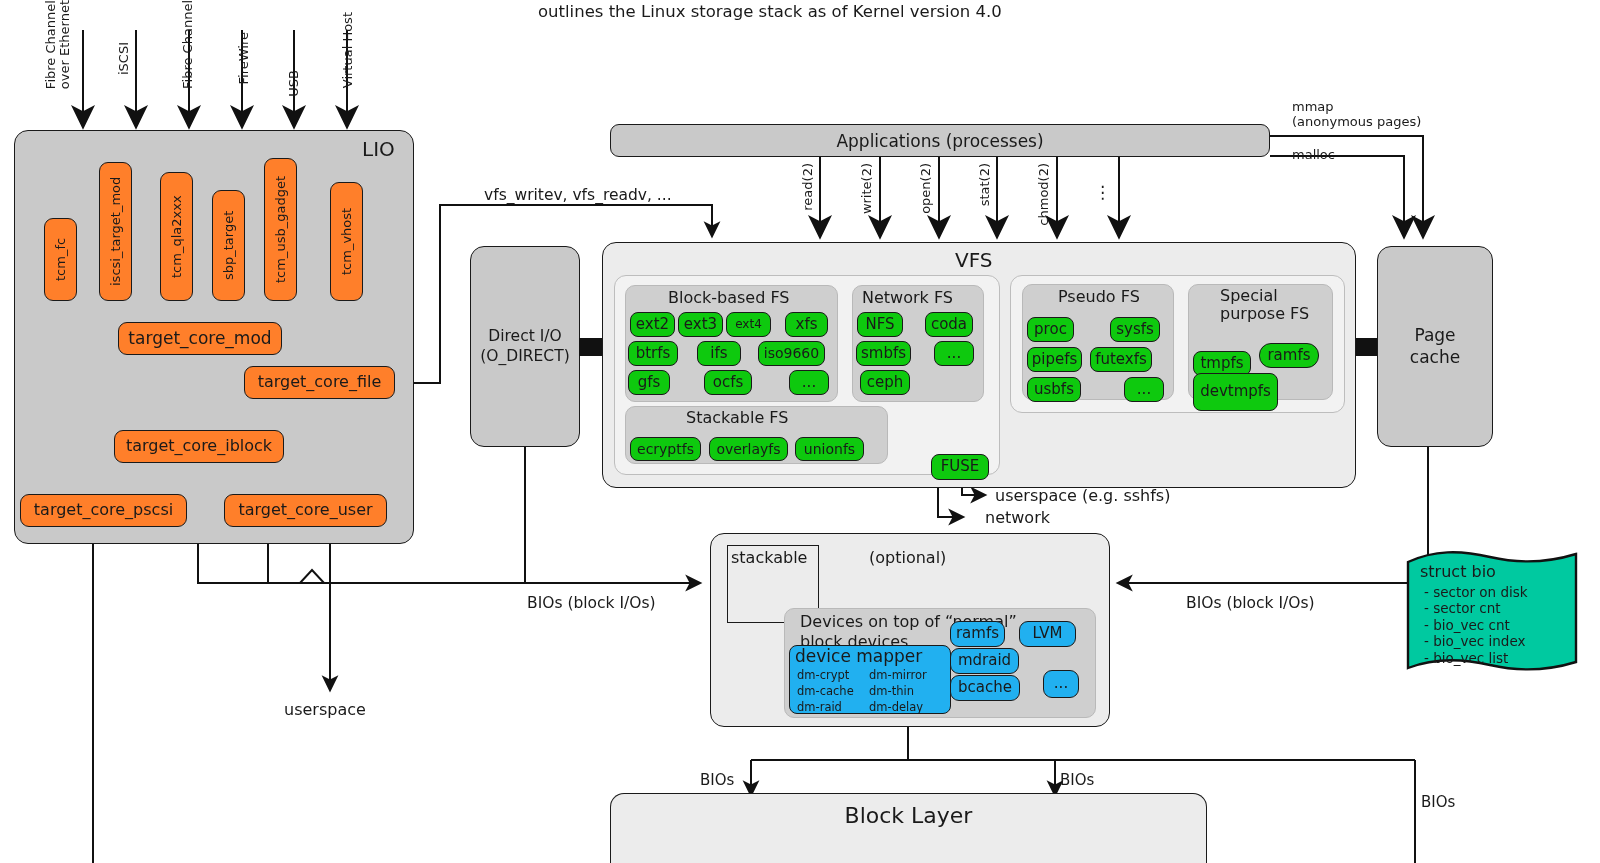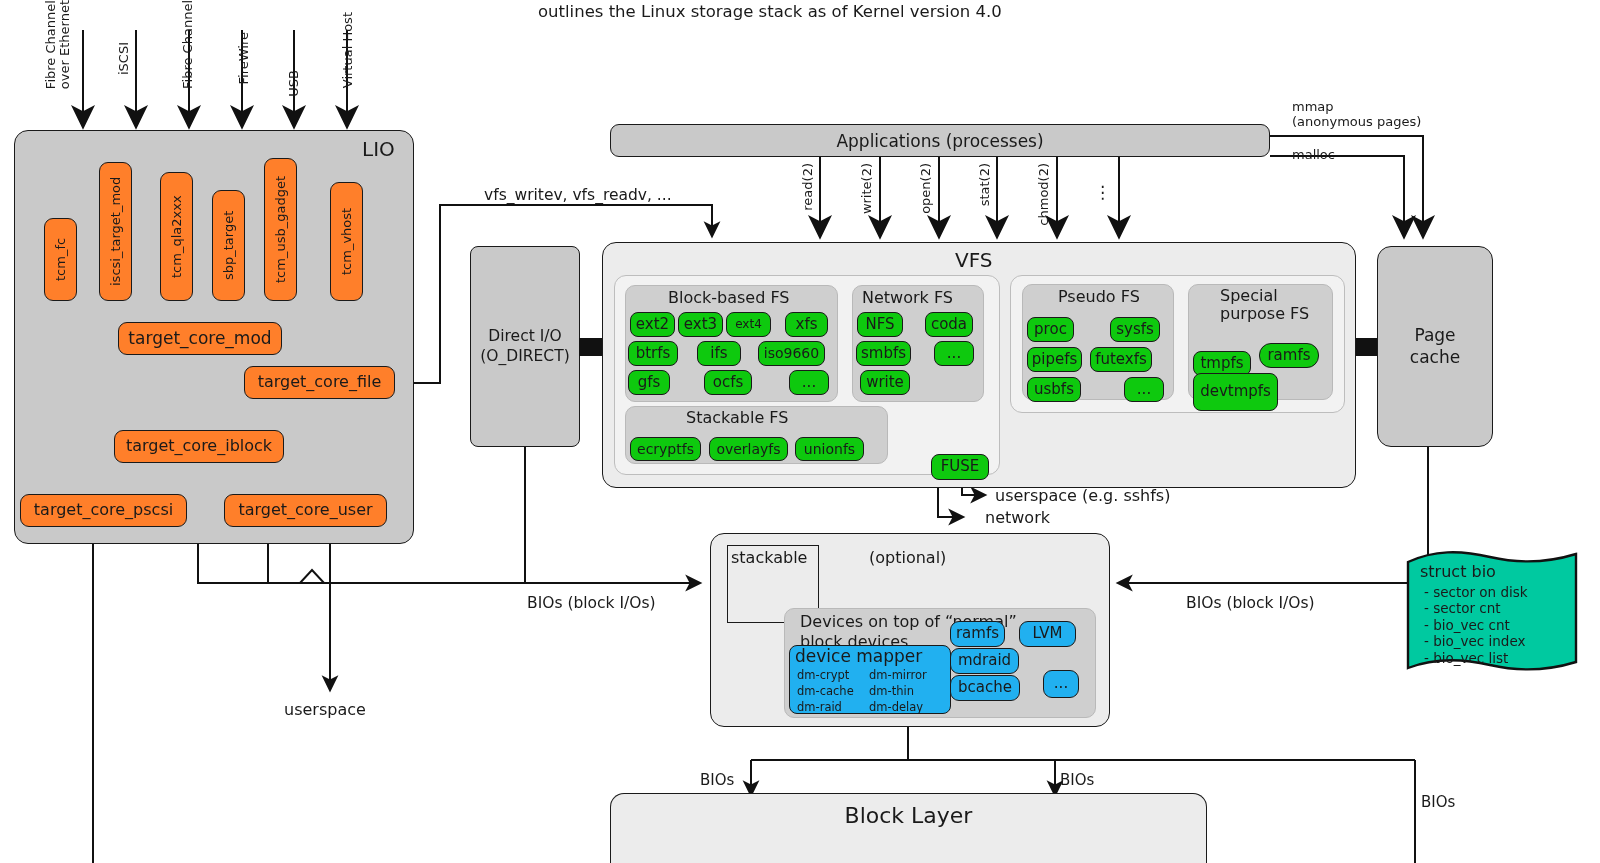--- a/index.html
+++ b/index.html
@@ -140,21 +140,21 @@
   <div class="lbl vert sm" style="left:859px;top:163px;">write(2)</div>
   <div class="lbl vert sm" style="left:918px;top:163px;">open(2)</div>
   <div class="lbl vert sm" style="left:977px;top:163px;">stat(2)</div>
   <div class="lbl vert sm" style="left:1036px;top:163px;">chmod(2)</div>
   <div class="lbl" style="left:1094px;top:182px;font-size:17px;">⋮</div>
 
   <div class="lbl sm" style="left:1292px;top:100px;line-height:1.14;">mmap<br>(anonymous pages)</div>
   <div class="lbl sm" style="left:1292px;top:147px;">malloc</div>
 
   <div class="box grp" style="left:470px;top:246px;width:110px;height:201px;display:flex;align-items:center;
-              justify-content:center;text-align:center;font-size:15.5px;line-height:1.25;border-radius:8px;">
+              justify-content:center;text-align:center;font-size:15.5px;line-height:1.25;">
     <span>Direct I/O<br>(O_DIRECT)</span>
   </div>
 
   <div class="lbl" style="left:484px;top:186px;font-size:15.5px;">vfs_writev, vfs_readv, ...</div>
 
   <div class="box" style="left:579px;top:338px;width:26px;height:18px;background:#111;"></div>
   <div class="box" style="left:1353px;top:338px;width:26px;height:18px;background:#111;"></div>
 
   <div class="box grp" style="left:602px;top:242px;width:754px;height:246px;background:#ececec;"></div>
   <div class="lbl ttl" style="left:955px;top:248px;font-size:20px;">VFS</div>
@@ -173,21 +173,21 @@
   <div class="pill green" style="left:628px;top:370px;width:42px;height:25px;font-size:15px;">gfs</div>
   <div class="pill green" style="left:704px;top:370px;width:48px;height:25px;font-size:15px;">ocfs</div>
   <div class="pill green" style="left:789px;top:370px;width:40px;height:25px;font-size:15px;">...</div>
 
   <div class="box grp-mid" style="left:852px;top:285px;width:132px;height:117px;"></div>
   <div class="lbl" style="left:862px;top:288px;font-size:16px;">Network FS</div>
   <div class="pill green" style="left:857px;top:312px;width:46px;height:25px;font-size:15px;">NFS</div>
   <div class="pill green" style="left:925px;top:312px;width:48px;height:25px;font-size:15px;">coda</div>
   <div class="pill green" style="left:856px;top:341px;width:55px;height:25px;font-size:15px;">smbfs</div>
   <div class="pill green" style="left:934px;top:341px;width:40px;height:25px;font-size:15px;">...</div>
-  <div class="pill green" style="left:860px;top:370px;width:50px;height:25px;font-size:15px;">write</div>
+  <div class="pill green" style="left:860px;top:370px;width:50px;height:25px;font-size:15px;">ceph</div>
 
   <div class="box grp-mid" style="left:625px;top:406px;width:263px;height:58px;"></div>
   <div class="lbl" style="left:686px;top:408px;font-size:16px;">Stackable FS</div>
   <div class="pill green" style="left:630px;top:437px;width:71px;height:24px;font-size:14px;">ecryptfs</div>
   <div class="pill green" style="left:709px;top:437px;width:79px;height:24px;font-size:14px;">overlayfs</div>
   <div class="pill green" style="left:795px;top:437px;width:69px;height:24px;font-size:14px;">unionfs</div>
 
   <div class="pill green" style="left:931px;top:431px;width:58px;height:26px;font-size:15px;margin-top:23px;">FUSE</div>
 
   <div class="box grp-light" style="left:1010px;top:275px;width:335px;height:138px;background:#f2f2f2;"></div>

